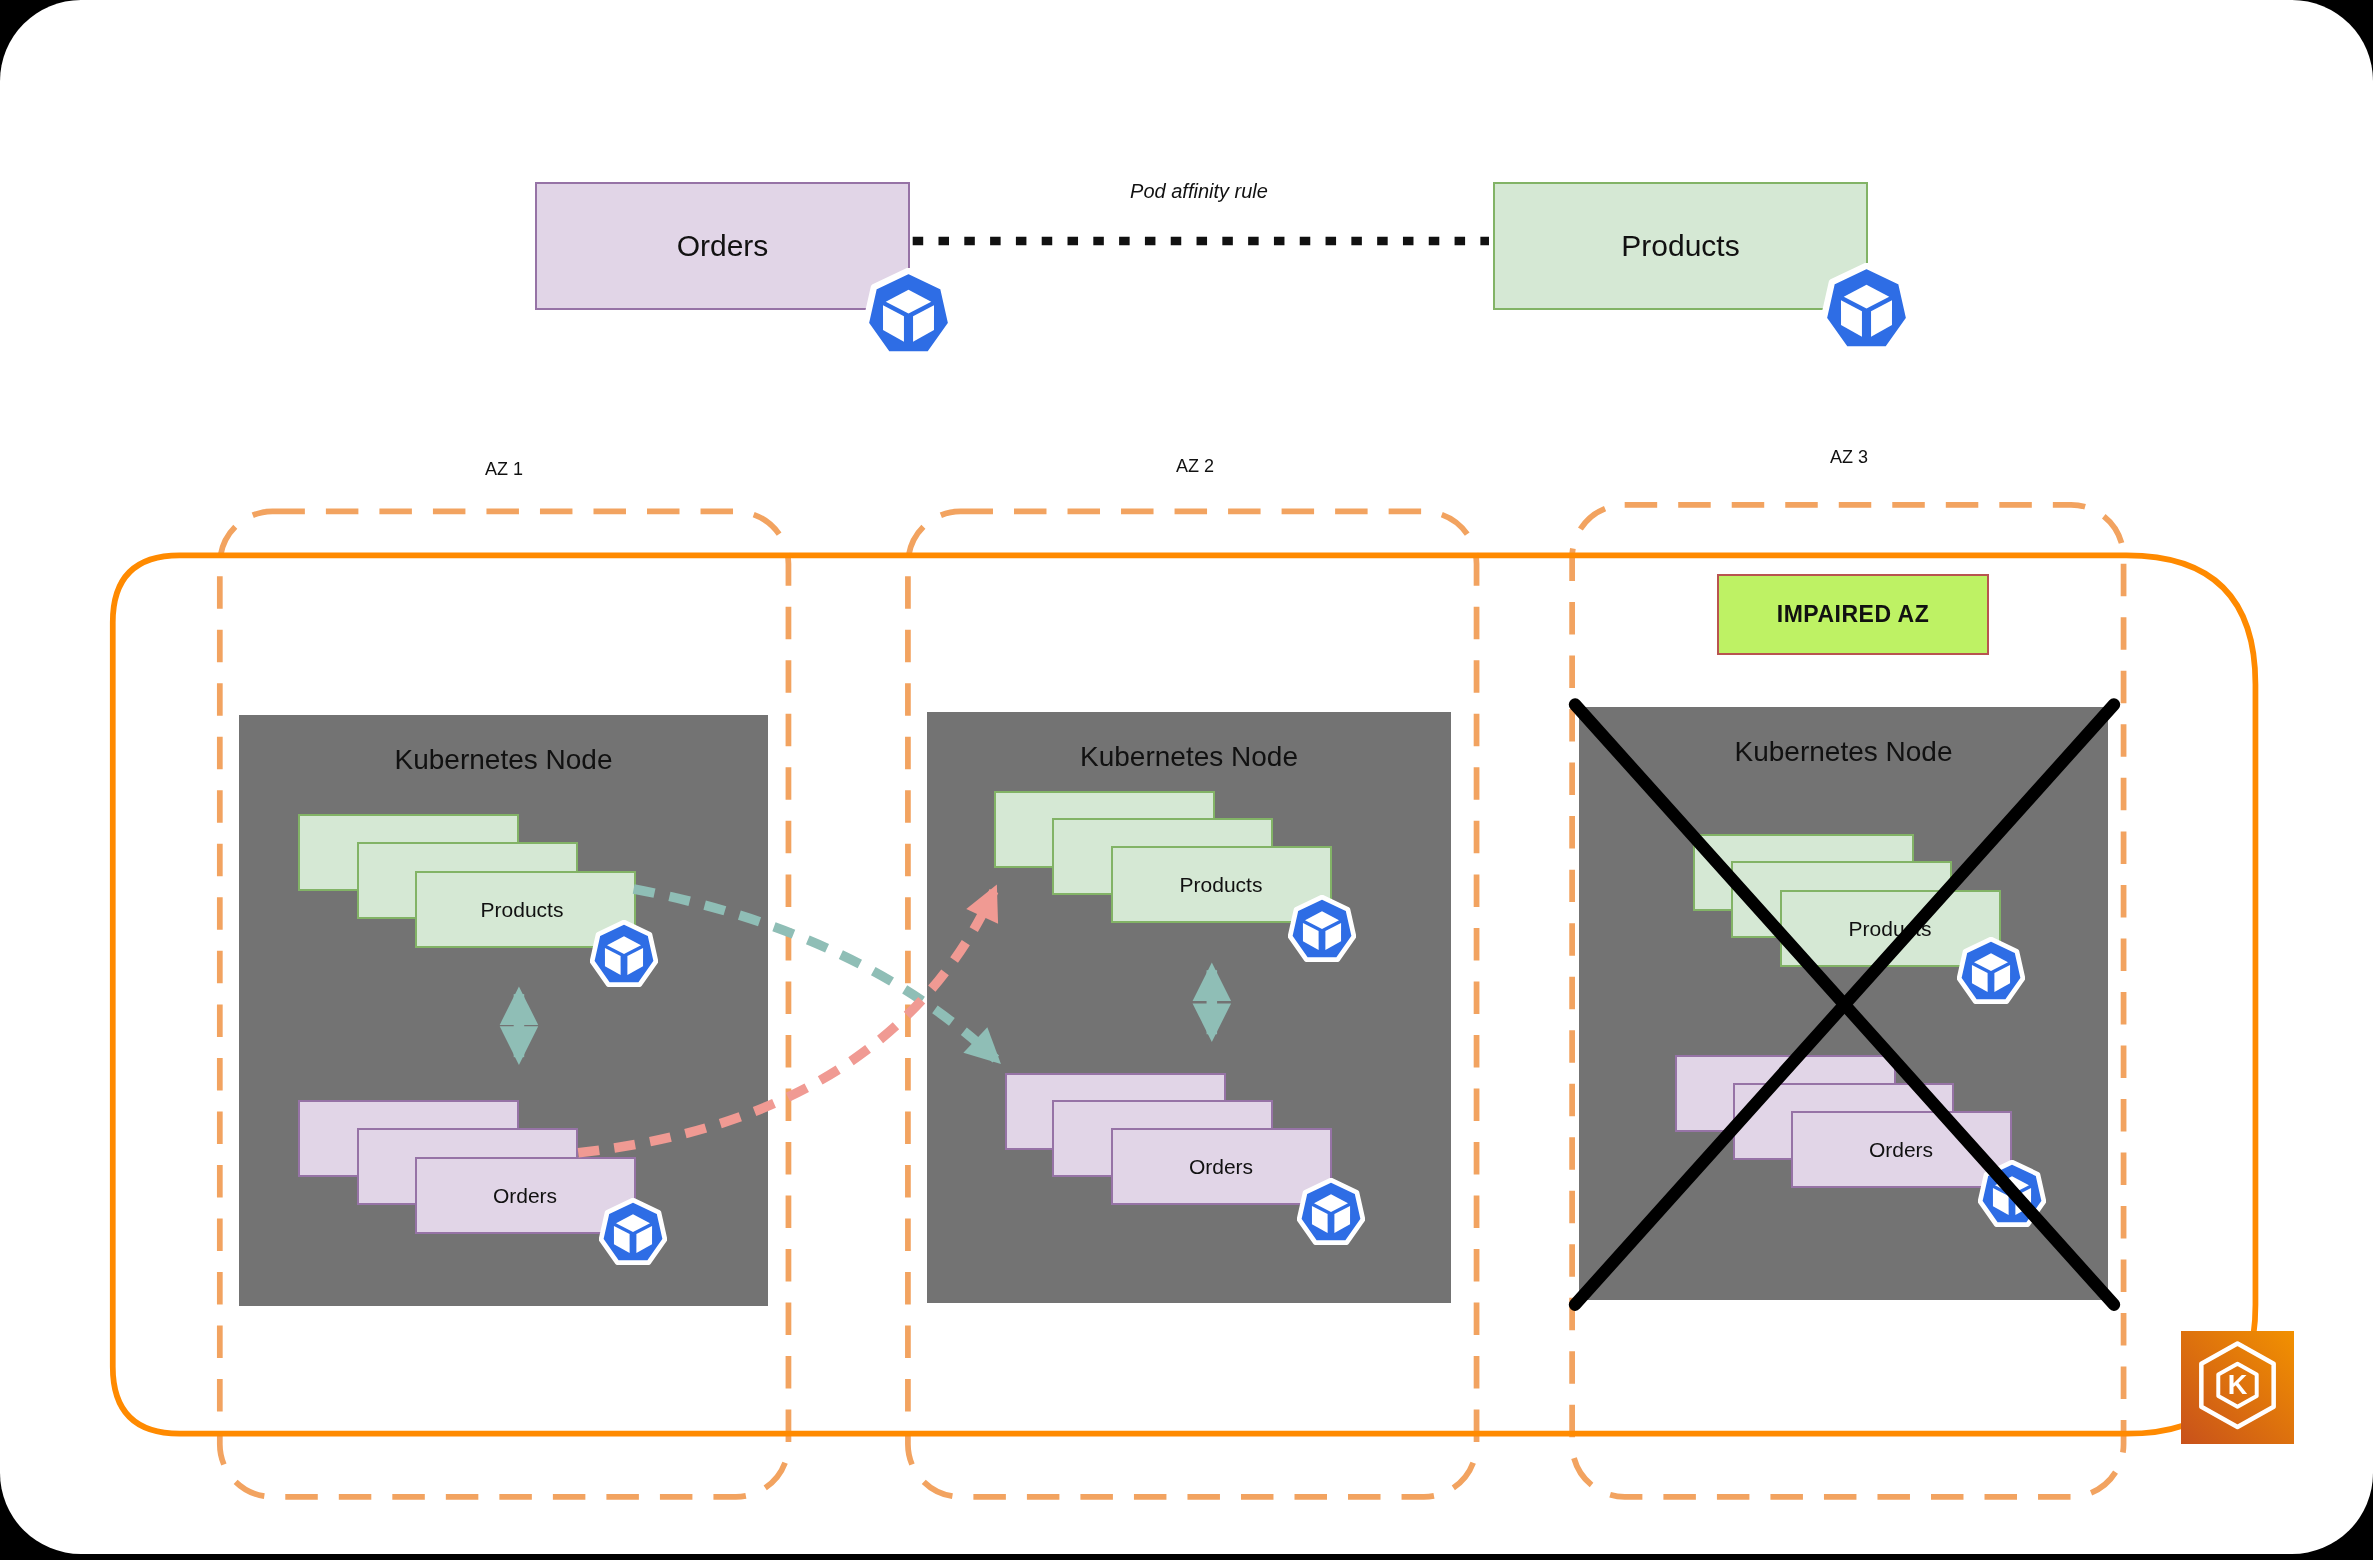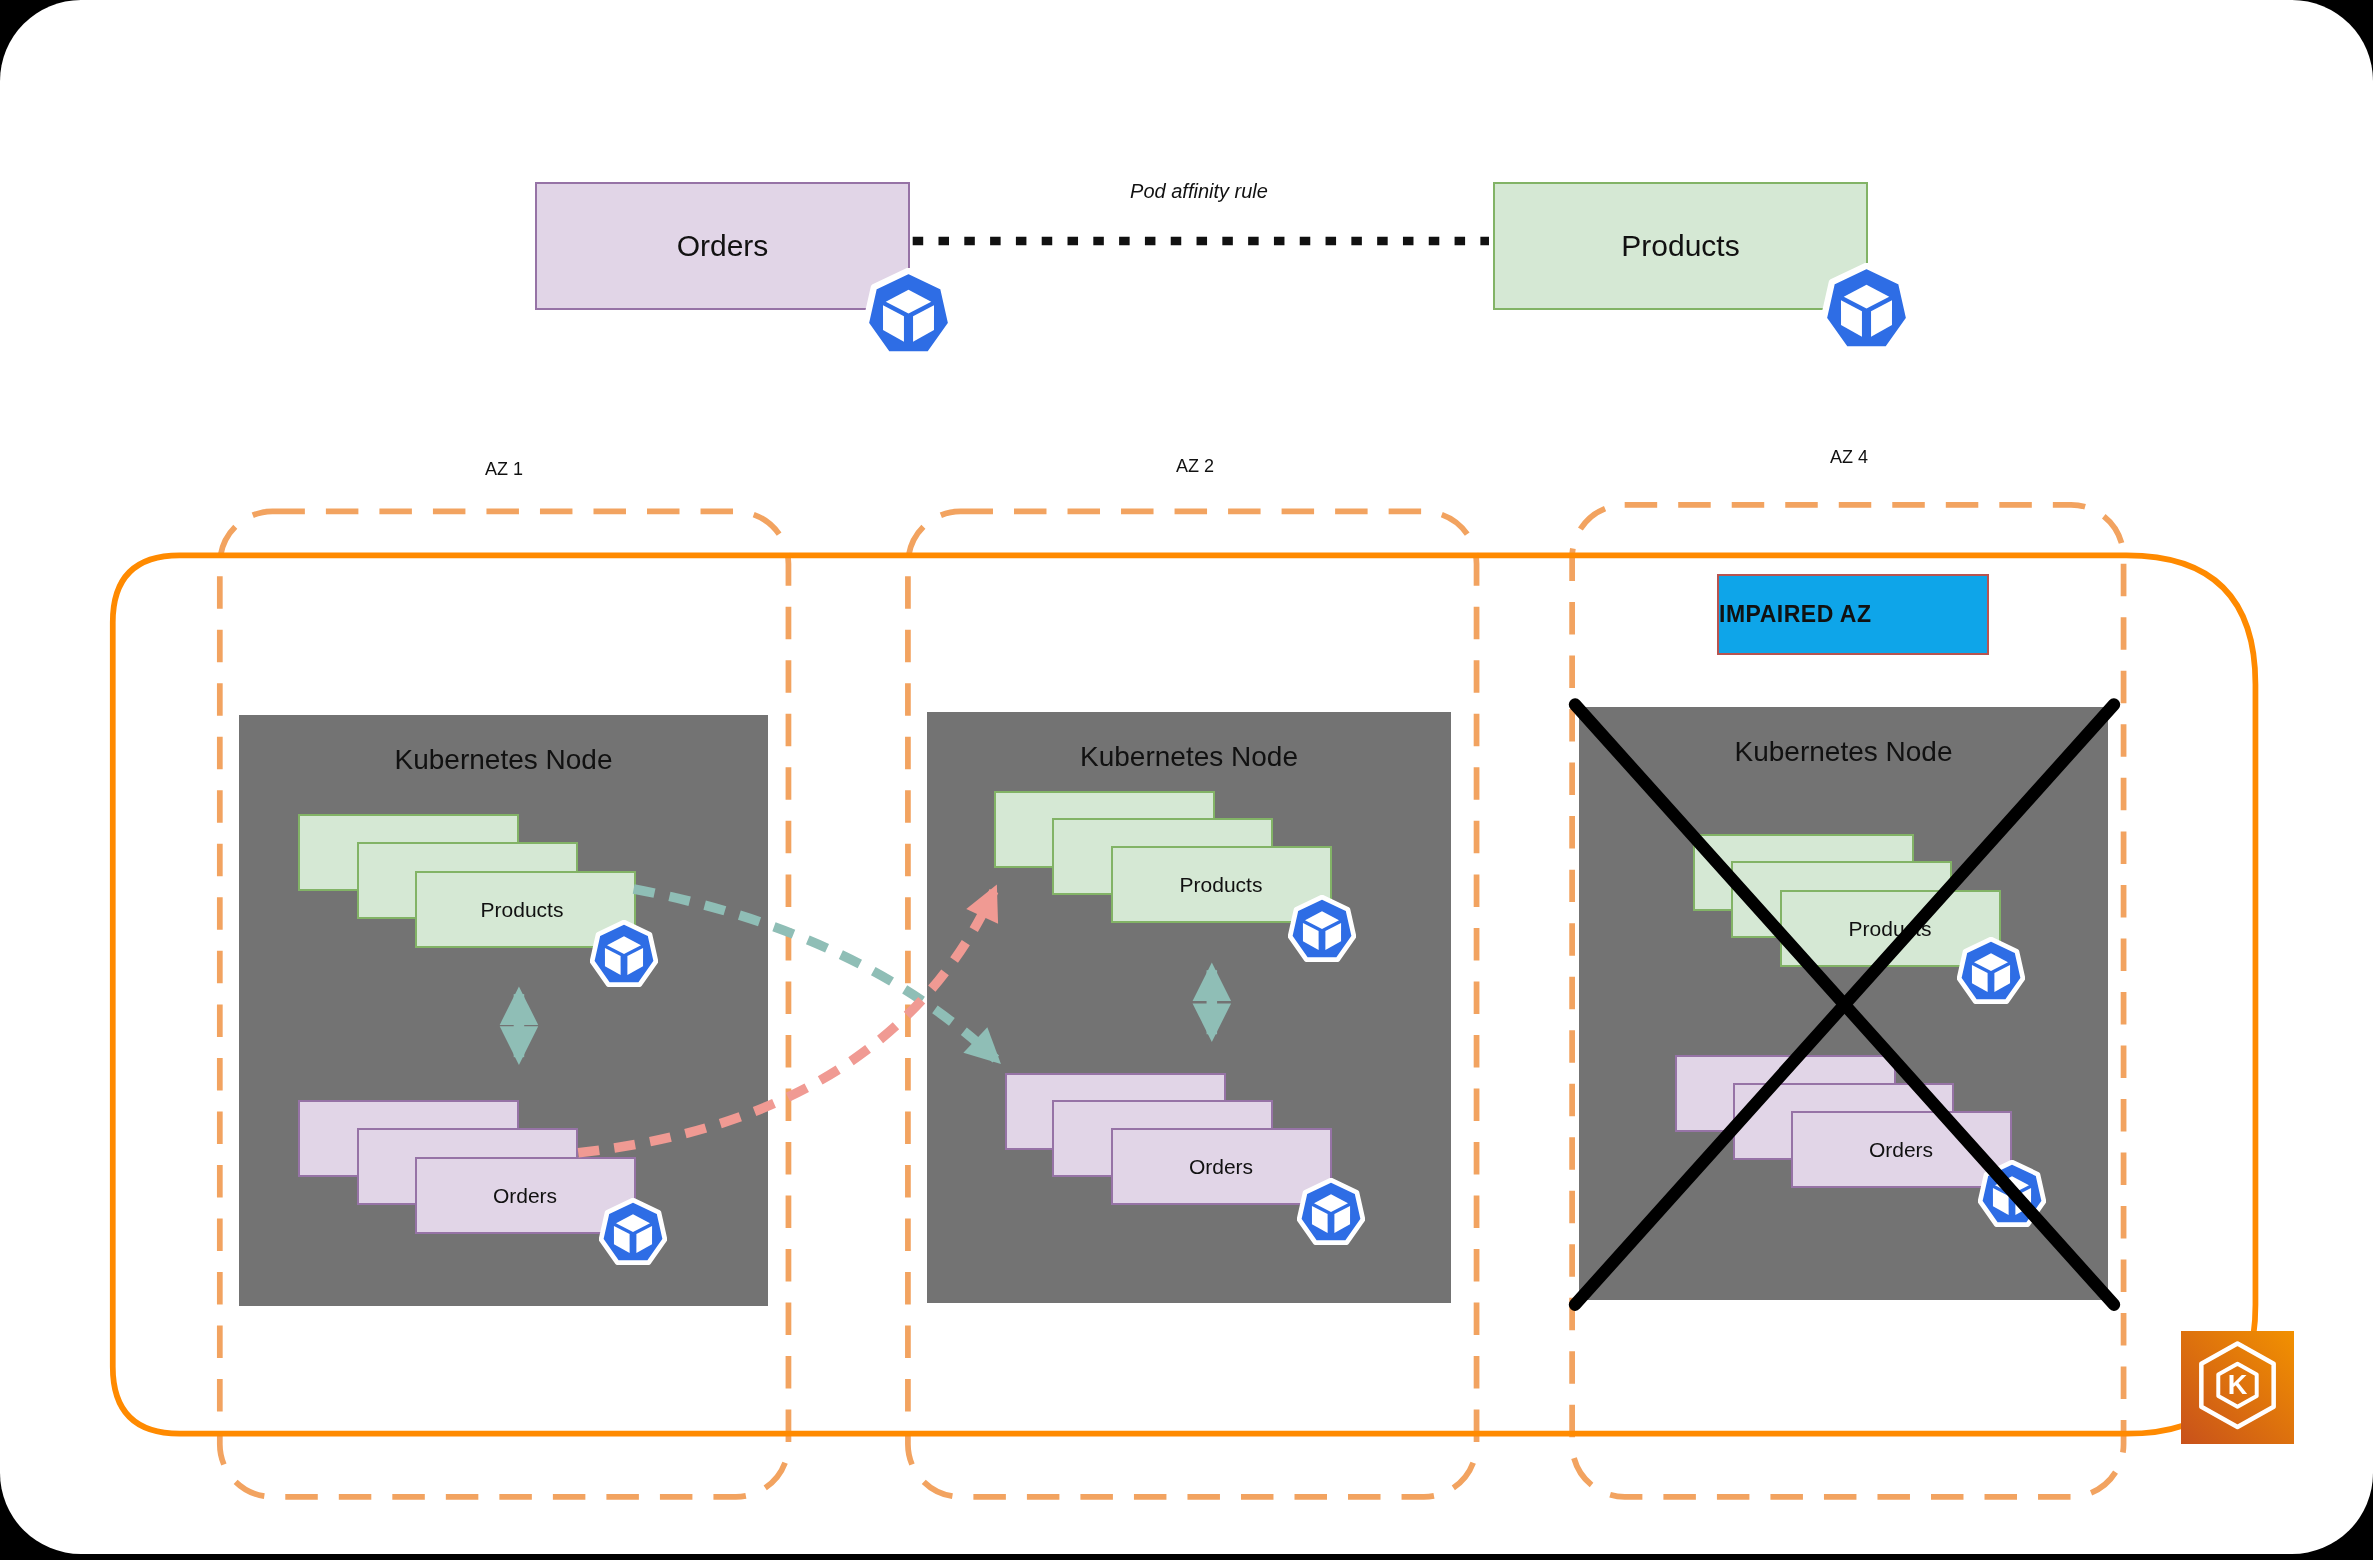--- a/index.html
+++ b/index.html
@@ -11,21 +11,21 @@
   .topbox.orders-style{background:#E1D5E7;border:2.9px solid #9673A6;}
   .topbox.products-style{background:#D5E8D4;border:2.9px solid #82B366;}
   .rule-label{font-size:20px;font-style:italic;color:#111;text-align:center;}
   .az-label{font-size:18px;color:#111;text-align:center;width:210px;}
   .node{background:#737373;}
   .node-title{width:100%;text-align:center;margin-top:29px;font-size:28px;color:#111;}
   .card{position:absolute;width:221px;height:77px;box-sizing:border-box;}
   .card.green{background:#D5E8D4;border:2.9px solid #82B366;}
   .card.purple{background:#E1D5E7;border:2.9px solid #9673A6;}
   .card-label{position:absolute;transform:translate(-50%,-50%);font-size:21px;color:#111;white-space:nowrap;}
-  .impaired{background:#0ea5e9;border:2.9px solid #B85450;display:flex;align-items:center;justify-content:flex-start;
+  .impaired{background:#bef264;border:2.9px solid #B85450;display:flex;align-items:center;justify-content:center;
             font-size:23px;font-weight:bold;color:#111;letter-spacing:0.5px;}
   .pod-icon{position:absolute;}
   svg.overlay{position:absolute;left:0;top:0;pointer-events:none;}
   .eks-icon{position:absolute;}
 </style>
 </head>
 <body>
 
 <div class="frame">
   <div class="canvas">
@@ -33,21 +33,21 @@
     <div class="abs topbox orders-style" style="left:535px;top:182px;width:371px;height:124px;">
       <span>Orders</span>
     </div>
     <div class="abs topbox products-style" style="left:1493px;top:182px;width:371px;height:124px;">
       <span>Products</span>
     </div>
     <div class="abs rule-label" style="left:1008px;top:180px;width:382px;">Pod affinity rule</div>
 
     <div class="abs az-label" style="left:399px;top:459px;">AZ 1</div>
     <div class="abs az-label" style="left:1090px;top:456px;">AZ 2</div>
-    <div class="abs az-label" style="left:1744px;top:447px;">AZ 4</div>
+    <div class="abs az-label" style="left:1744px;top:447px;">AZ 3</div>
 
     <div class="abs node" style="left:239px;top:715px;width:529px;height:591px;">
       <div class="node-title">Kubernetes Node</div>
     </div>
     <div class="abs node" style="left:927px;top:712px;width:524px;height:591px;">
       <div class="node-title">Kubernetes Node</div>
     </div>
     <div class="abs node" style="left:1579px;top:707px;width:529px;height:593px;">
       <div class="node-title">Kubernetes Node</div>
     </div>

